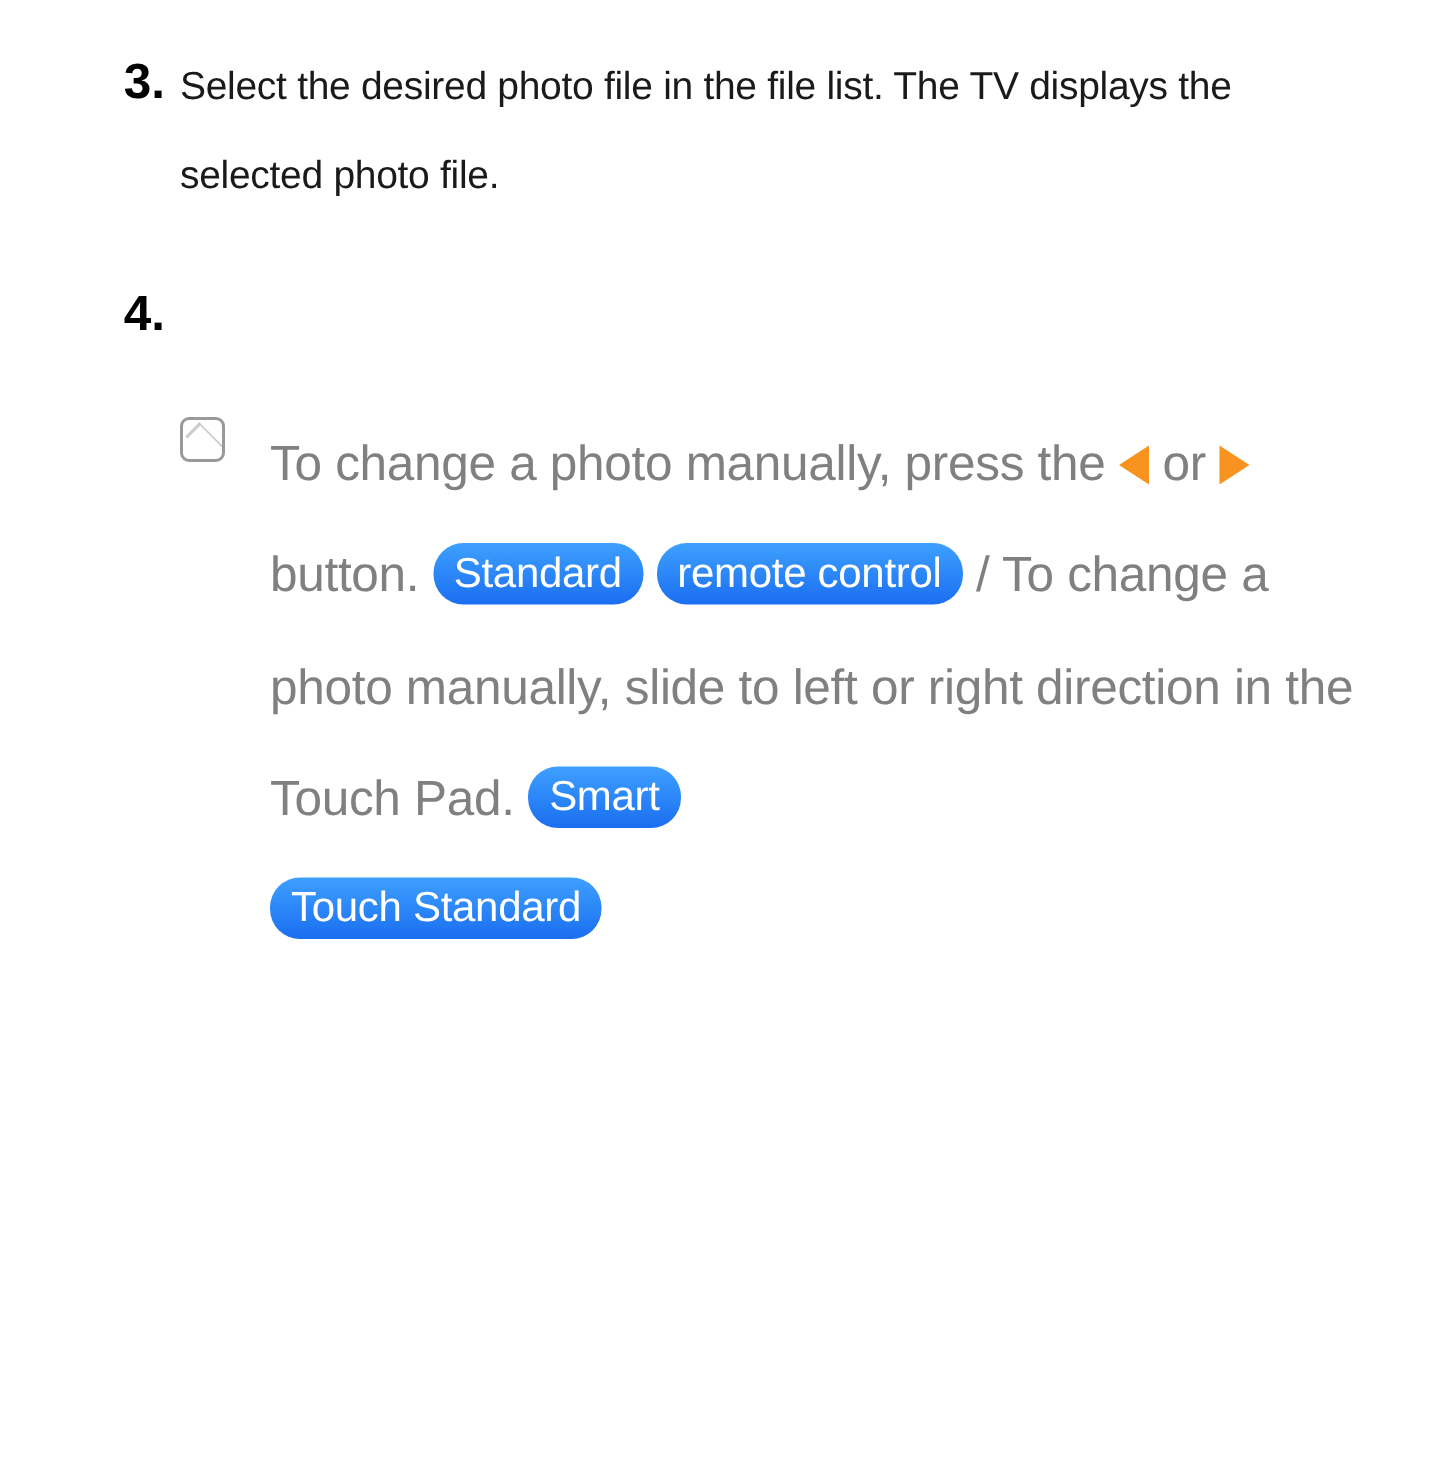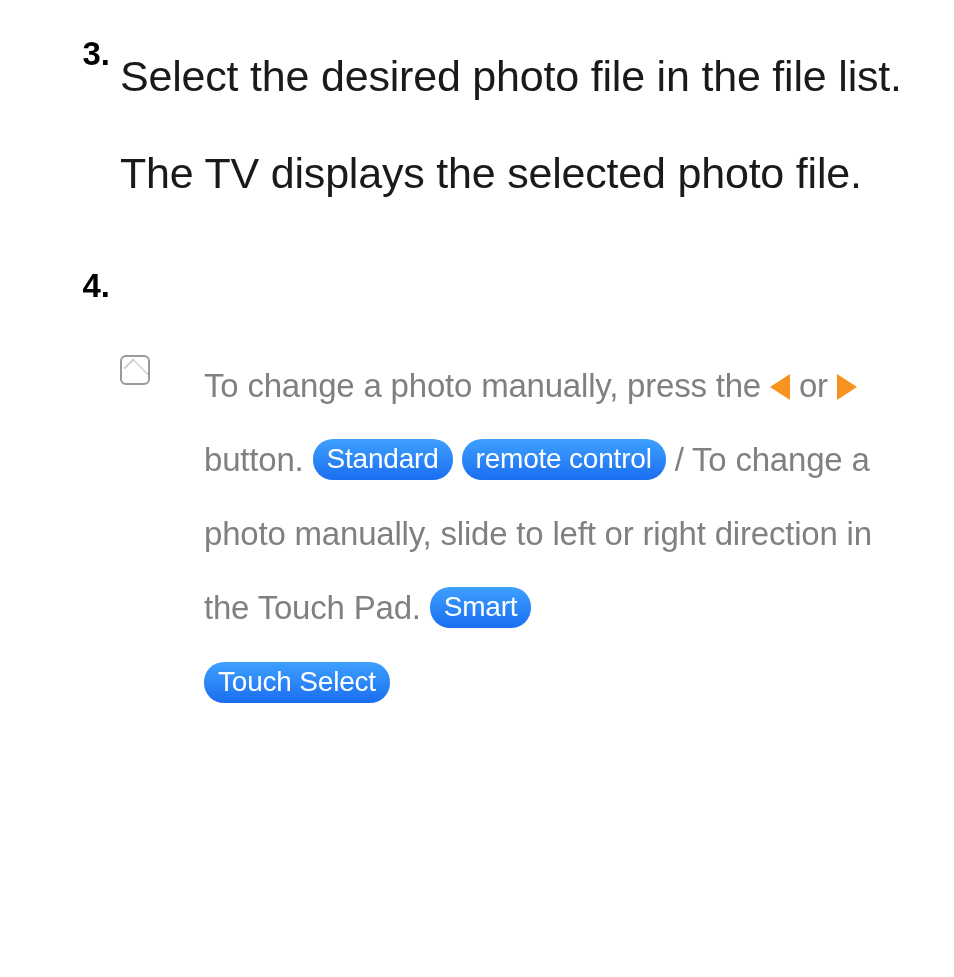--- a/index.html
+++ b/index.html
@@ -24,21 +24,21 @@
     width: 80px;
     flex-shrink: 0;
     text-align: right;
     padding-right: 10px;
     font-weight: 700;
     font-size: 33px;
     line-height: 1.55;
     color: #000;
   }
   .body {
-    font-size: 43px;
+    font-size: 26px;
     line-height: 2.25;
     color: #1a1a1a;
     letter-spacing: -0.2px;
   }
   .note-block {
     margin-left: 80px;
     display: flex;
     align-items: flex-start;
   }
   .note-icon-wrap {
@@ -63,21 +63,20 @@
     border-right: 2px solid #9a9a9a;
     transform: rotate(-45deg) scaleX(0.6);
     transform-origin: center;
     opacity: 0.5;
   }
   .note-body {
     font-size: 33px;
     line-height: 2.25;
     color: #808080;
     letter-spacing: -0.2px;
-    margin-left: 24px;
   }
   .tri-right-gray {
     display: inline-block;
     width: 0; height: 0;
     border-top: 10px solid transparent;
     border-bottom: 10px solid transparent;
     border-left: 16px solid #555;
     vertical-align: -1px;
     margin: 0 0 0 4px;
   }
@@ -124,17 +123,17 @@
   </div>
 
   <div class="note-block">
     <div class="note-icon-wrap">
       <span class="note-icon"></span>
     </div>
     <div class="note-body">
       <span>To change a photo manually, press the </span><span class="tri-left-orange"></span><span> or </span><span class="tri-right-orange"></span><span> button. </span><span class="pill">Standard</span>
       <span class="pill">remote control</span><span> / To change a photo manually, slide to left or right direction in the Touch Pad. </span><span class="pill">Smart</span>
       <br>
-      <span class="pill">Touch Select</span>
+      <span class="pill">Touch Standard</span>
     </div>
   </div>
 
 </div>
 
 </body></html>

